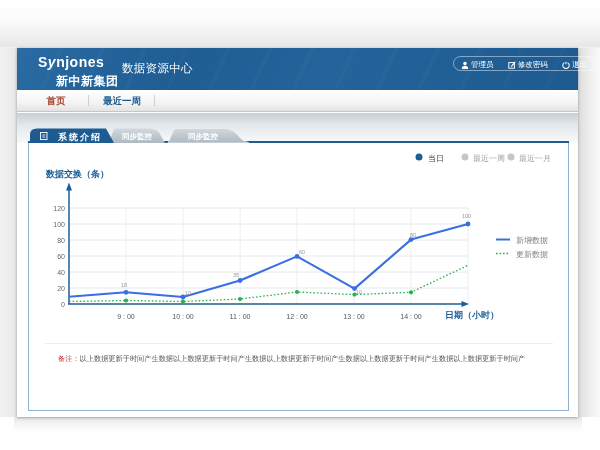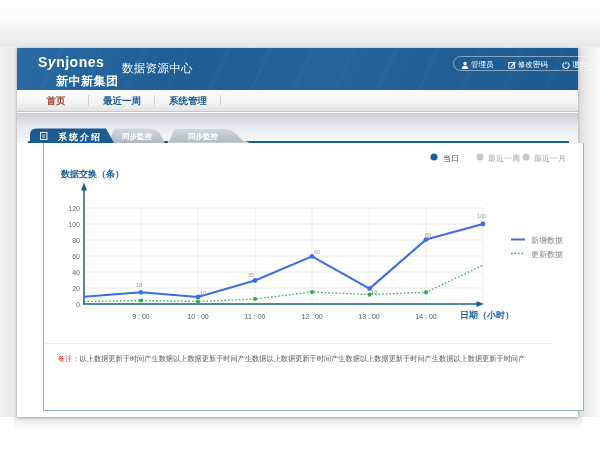--- a/index.html
+++ b/index.html
@@ -27,21 +27,21 @@
        background:linear-gradient(180deg,#ffffff 0%,#f4f4f4 60%,#e3e3e3 100%);
        border-bottom:1px solid #bfc6cc;display:flex;box-sizing:border-box;}
   .nav a{display:block;position:relative;width:66px;line-height:21px;text-align:center;font-size:9.5px;font-weight:bold;
          color:#1c5a8e;text-decoration:none;}
   .nav a:not(.last)::after{content:"";position:absolute;right:0;top:5px;width:1px;height:11px;background:#ccd1d6;}
   .nav a.first{color:#a8452f;margin-left:6px;}
   
   .subband{position:absolute;left:0;top:65px;width:561px;height:30px;
            background:linear-gradient(180deg,#c7ced6 0%,#e4e8eb 40%,#f8f9fa 100%);}
   .panel{position:absolute;left:11px;top:95px;width:541px;height:268px;background:#fff;
-         border:1px solid #8fb1cd;border-top:none;box-sizing:border-box;margin-left:15px;}
+         border:1px solid #8fb1cd;border-top:none;box-sizing:border-box;}
   .tabsvg{position:absolute;left:11px;top:79px;}
   .tabline{position:absolute;left:11px;top:93px;width:541px;height:2px;background:#1d5c92;}
   .note{position:absolute;left:41px;top:306px;font-size:7.2px;color:#555;white-space:nowrap;text-align:right;}
   .note b{color:#c23b35;font-weight:normal;}
   .hr{position:absolute;left:28px;top:295px;width:508px;height:1px;background:#ededed;}
 </style>
 </head>
 <body>
 <div class="topshade"></div>
 <div class="sideshade"></div>
@@ -62,21 +62,20 @@
           </svg>修改密码</span>
       <span><svg width="8" height="8" viewBox="0 0 10 10">
             <path d="M3 2 A4 4 0 1 0 7 2" fill="none" stroke="#fff" stroke-width="1.3"></path>
             <path d="M5 1 L5 4" stroke="#fff" stroke-width="1.3"></path>
           </svg>退出</span>
     </div>
   </div>
   <div class="nav">
     <a class="first">首页</a>
     <a>最近一周</a>
-    <a>系统管理</a>
   </div>
   <div class="subband"></div>
   <div class="tabline"></div>
   <svg class="tabsvg" width="250" height="16">
     <defs>
       <linearGradient id="gtab" x1="0" y1="0" x2="0" y2="1">
         <stop offset="0" stop-color="#d2d8dd"></stop>
           <stop offset="1" stop-color="#aeb9c3"></stop>
       </linearGradient>
     </defs>

